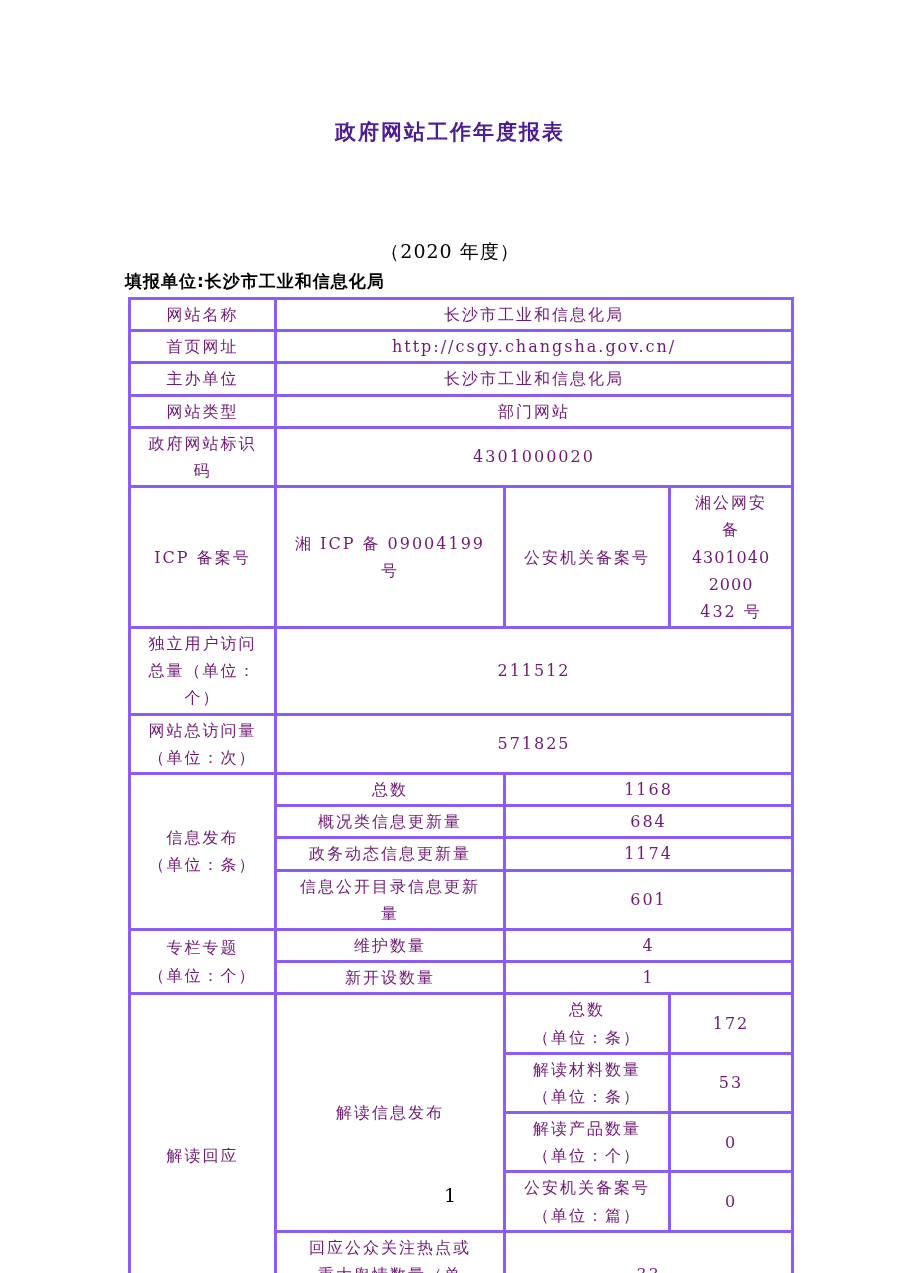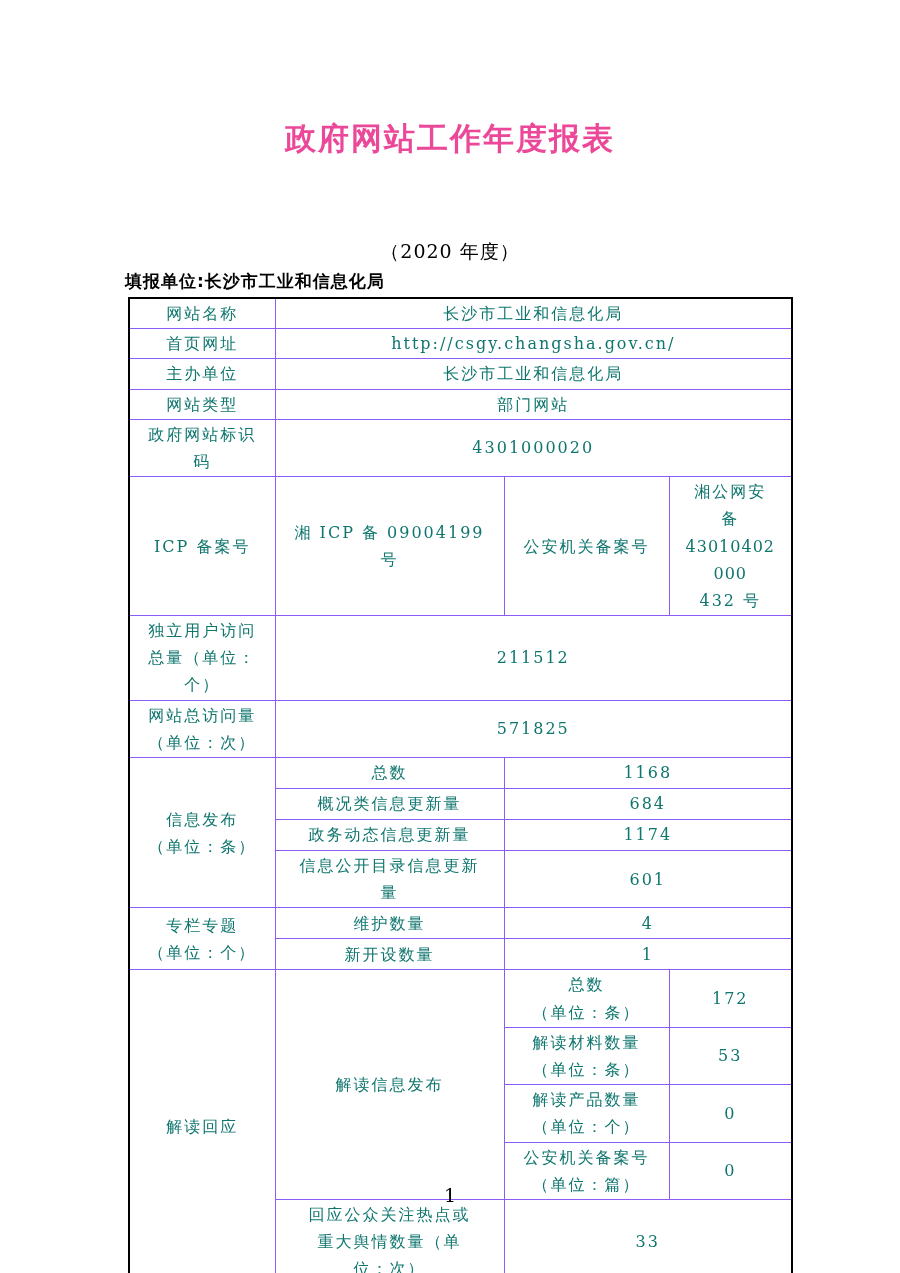--- a/index.html
+++ b/index.html
@@ -11,23 +11,23 @@
     color: #1a1a1a;
     overflow: hidden;
   }
   .page { position: absolute; inset: 0; background: #ffffff; }
 
   .doc-title {
     position: absolute; top: 118px; left: 0; right: 0;
     text-align: center;
     font-family: "DejaVu Sans", "Liberation Sans", sans-serif;
     font-weight: bold;
-    font-size: 31px;
+    font-size: 21px;
     letter-spacing: 2px;
-    color: #ec4899;
+    color: #4c1d95;
   }
   .doc-subtitle {
     position: absolute; top: 191px; left: 0; right: 0;
     text-align: center;
     font-size: 19px;
     letter-spacing: 1px;
     color: #000;
     margin-top: 48px;
   }
   .reporting-unit {
@@ -40,28 +40,28 @@
   }
 
   table.report {
     position: absolute; top: 297px; left: 128px;
     width: 663px;
     border-collapse: collapse;
     table-layout: fixed;
     border: 2px solid #000;
   }
   table.report td {
-    border: 1px solid #8b5cf6;
+    border: 3px solid #8b5cf6;
     text-align: center;
     vertical-align: middle;
     font-size: 16px;
     letter-spacing: 2px;
     line-height: 1.7;
     padding: 1px 16px;
-    color: #0f766e;
+    color: #701a75;
     word-wrap: break-word;
   }
   tr.h30 td { height: 30px; }
   tr.h84 td { height: 84px; }
   tr.h56 td { height: 56px; }
   tr.h31 td { height: 31px; }
   tr.h51 td { height: 51px; }
   tr.h80 td { height: 80px; }
   tr.h38 td { height: 50px; }
   .bl { display: block; }

